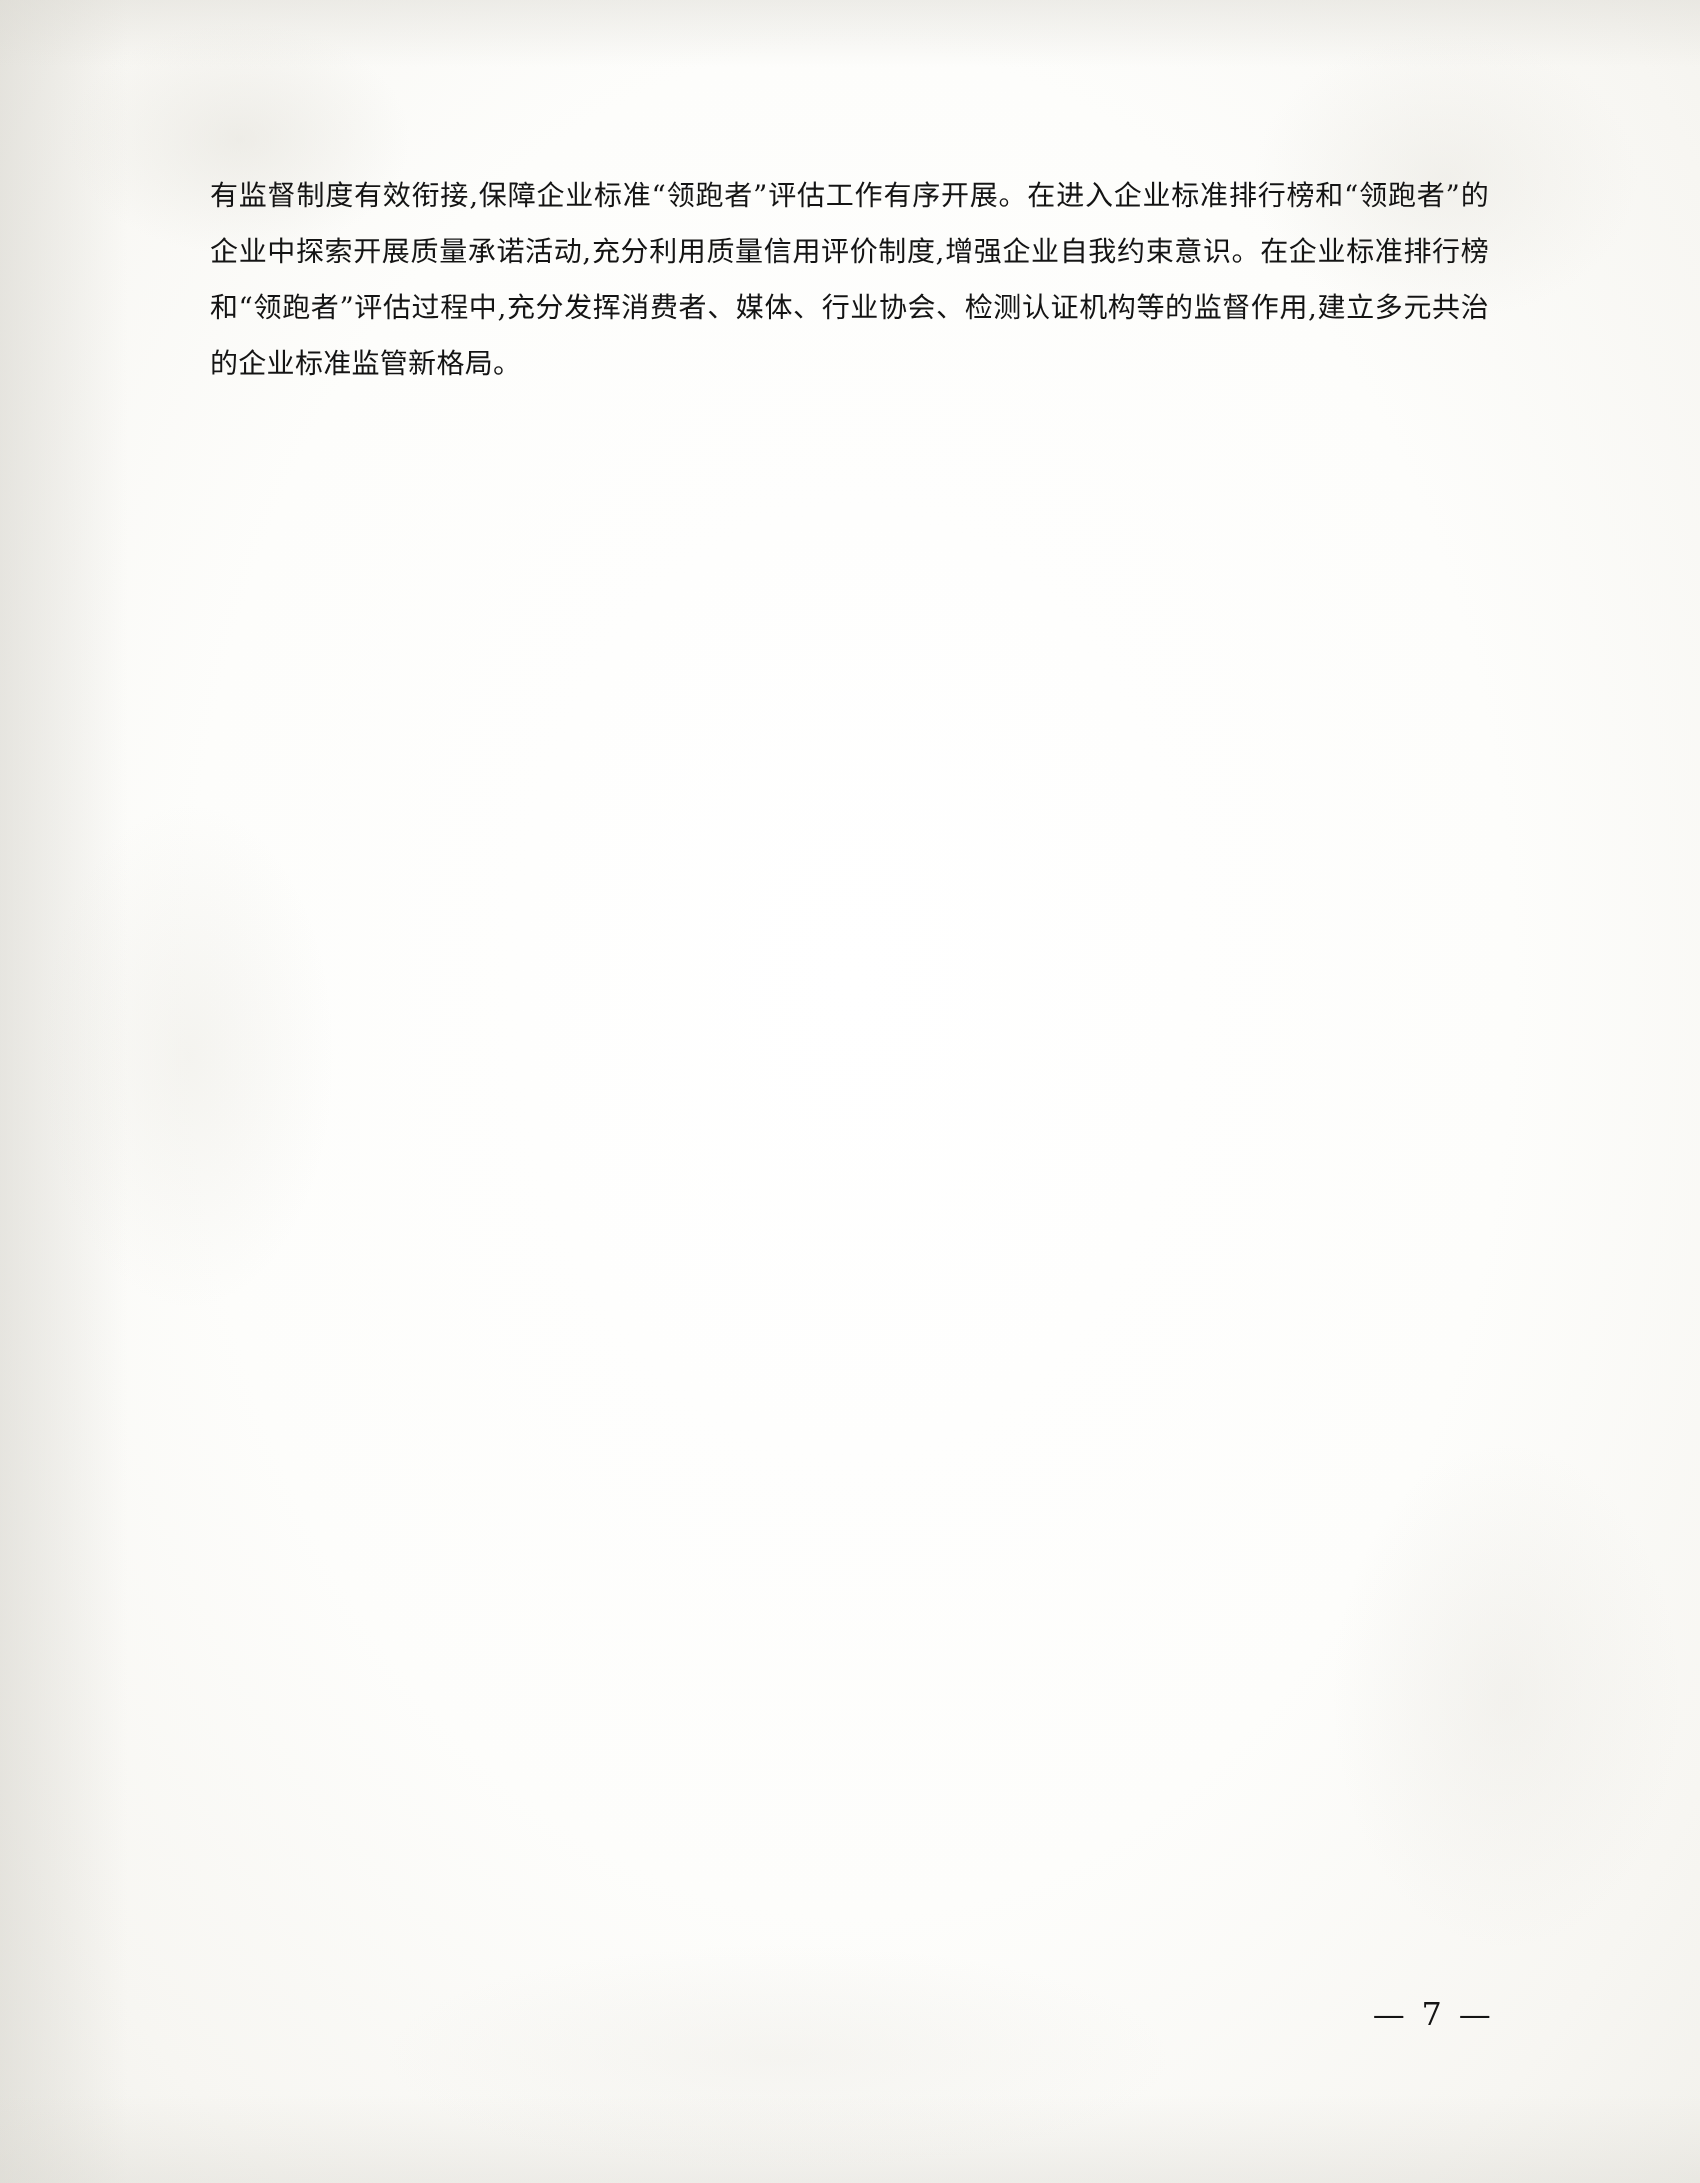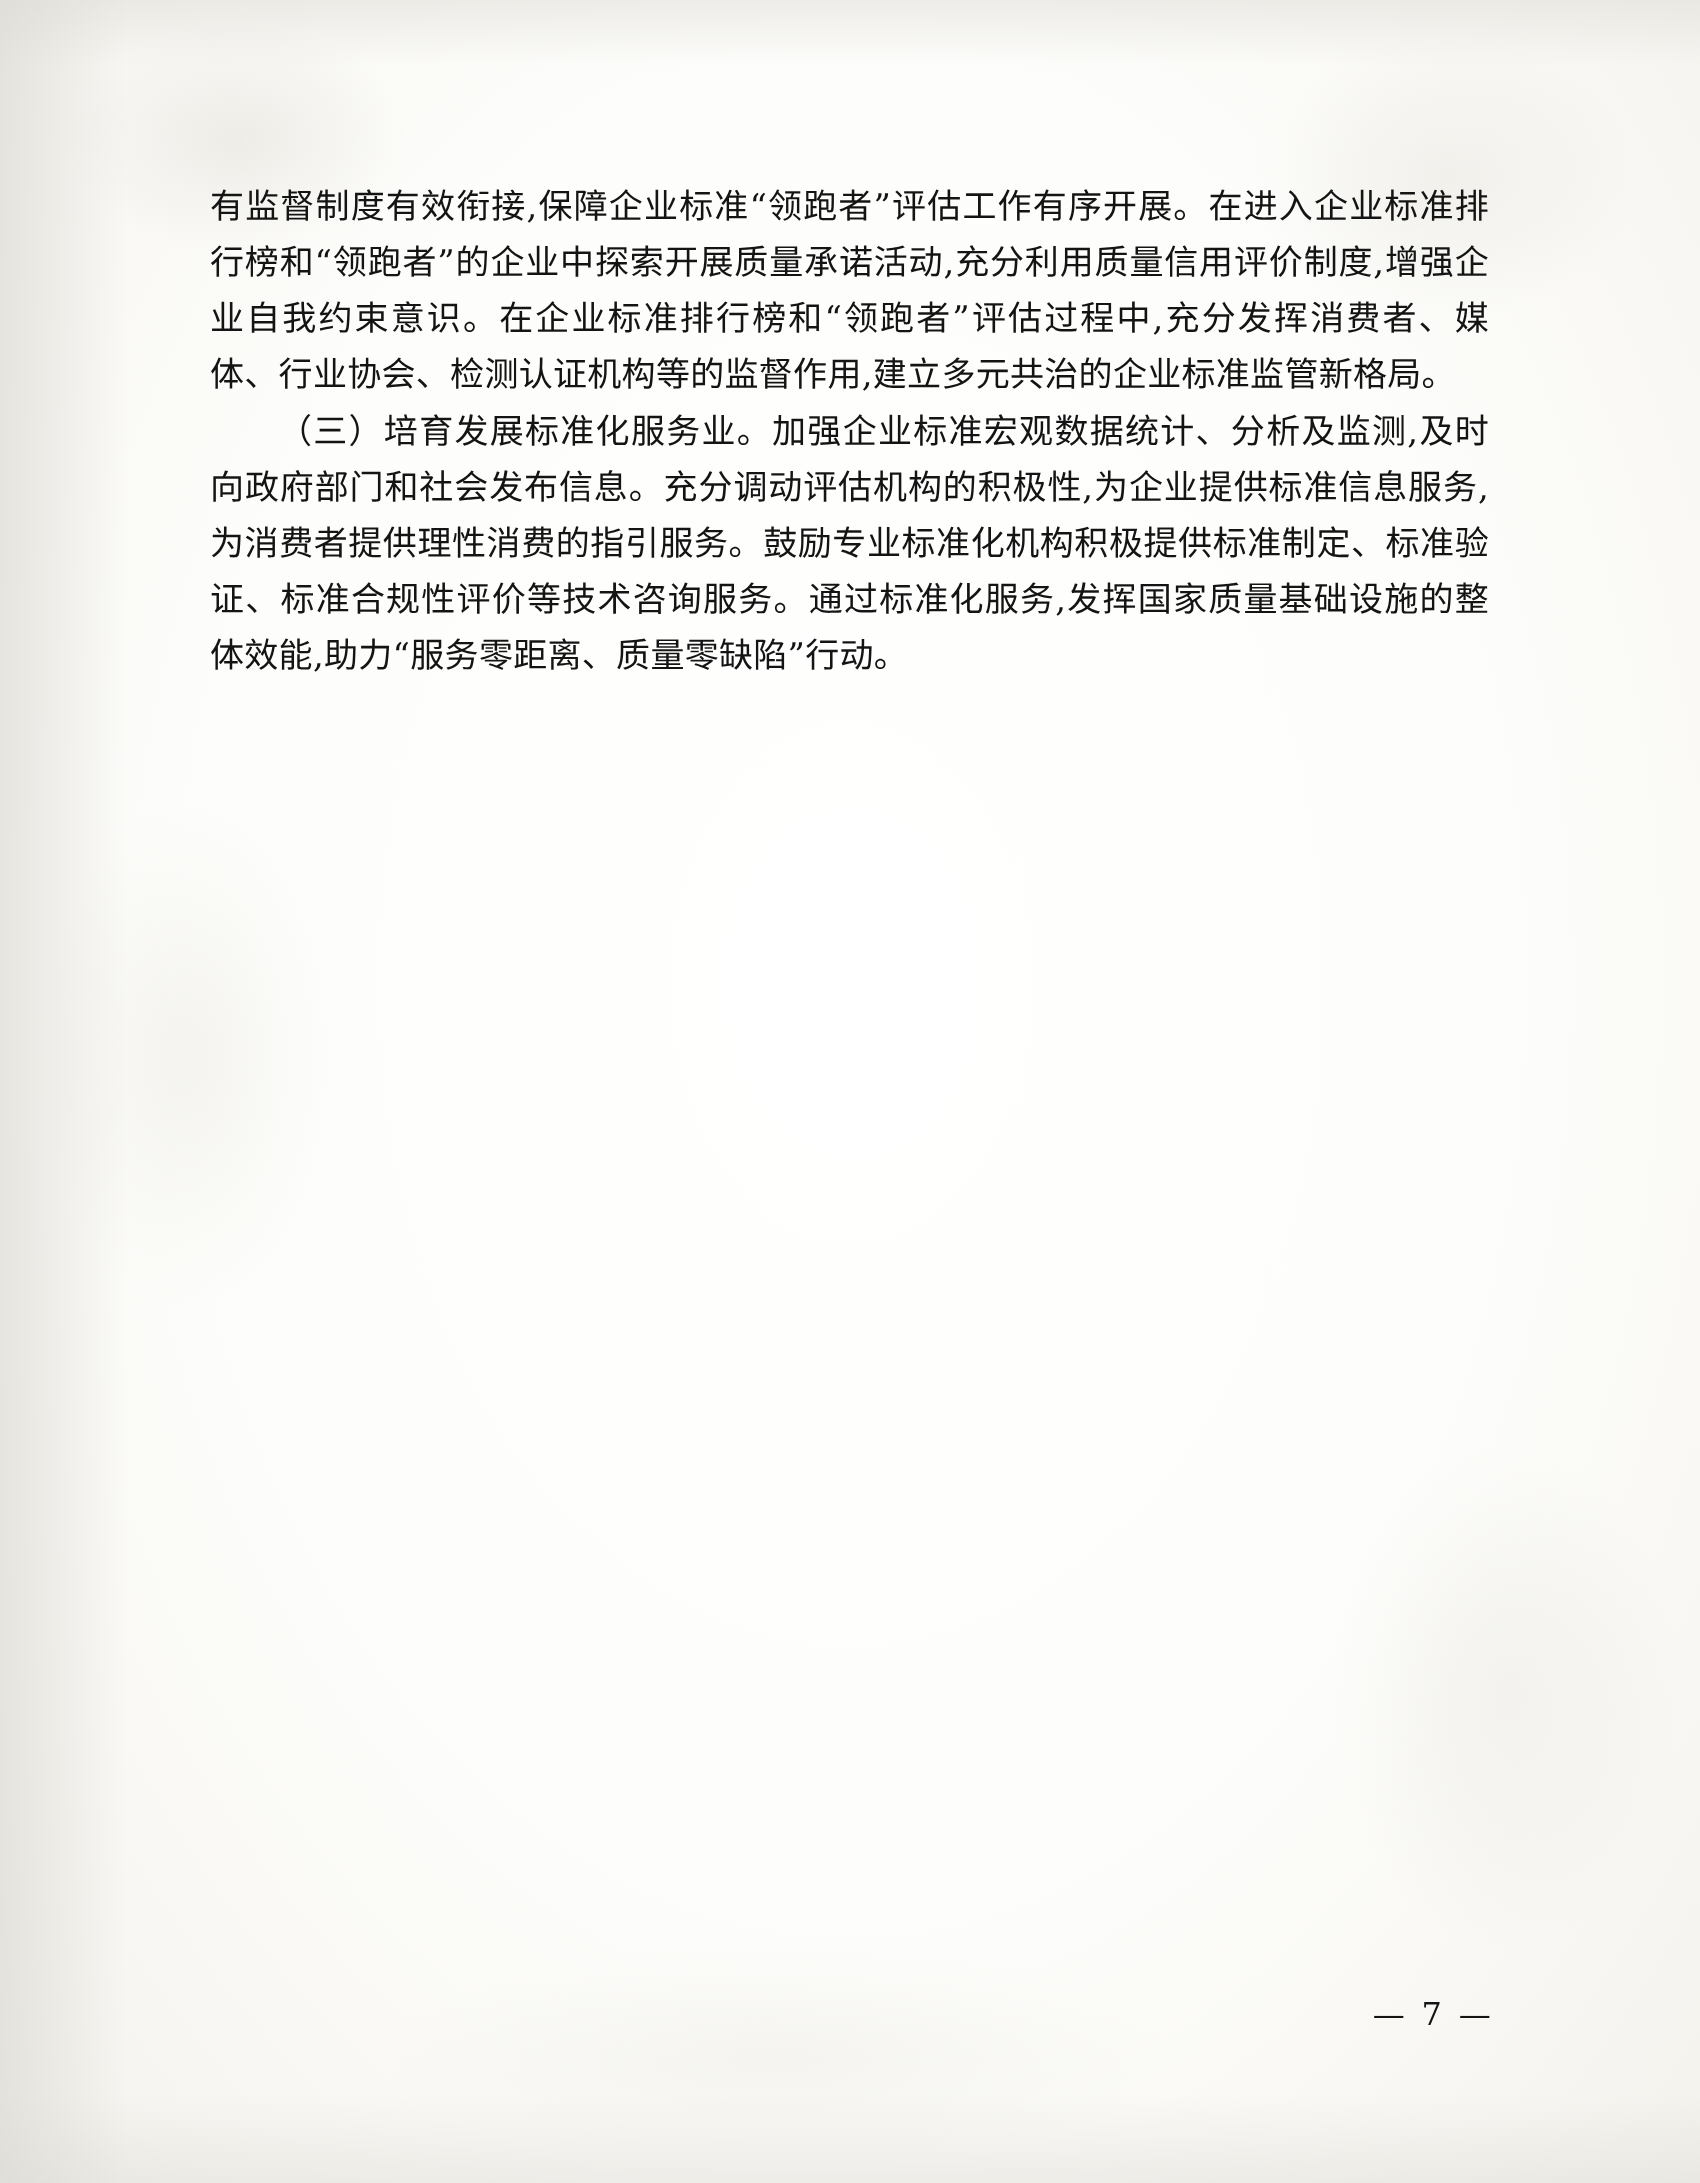--- a/index.html
+++ b/index.html
@@ -38,22 +38,22 @@
 
   
   .content {
     position: absolute;
     left: 210px;
     top: 167px;
     width: 1279px;
   }
 
   p.para {
-    margin: 12px 0 0 0;
-    font-size: 34px;
+    margin: 1px 0 0 0;
+    font-size: 28px;
     line-height: 56px;
     letter-spacing: 0.3px;
     color: #141414;
     text-align: justify;
     text-justify: inter-ideograph;
     font-family: "DejaVu Serif", "Liberation Serif", serif;
     font-weight: 400;
     text-rendering: geometricPrecision;
   }
   p.indent {
@@ -105,19 +105,18 @@
   <div class="blotch b3"></div>
   <div class="blotch b4"></div>
   <div class="blotch b5"></div>
 
   <div class="edge-shadow-left"></div>
   <div class="edge-shadow-top"></div>
   <div class="edge-shadow-bottom"></div>
 
   <div class="content">
     <p class="para">有监督制度有效衔接,保障企业标准“领跑者”评估工作有序开展。在进入企业标准排行榜和“领跑者”的企业中探索开展质量承诺活动,充分利用质量信用评价制度,增强企业自我约束意识。在企业标准排行榜和“领跑者”评估过程中,充分发挥消费者、媒体、行业协会、检测认证机构等的监督作用,建立多元共治的企业标准监管新格局。</p>
-    <p class="para indent gap">（三）培育发展标准化服务业。加强企业标准宏观数据统计、分析及监测,及时向政府部门和社会发布信息。充分调动评估机构的积极性,为企业提供标准信息服务,为消费者提供理性消费的指引服务。鼓励专业标准化机构积极提供标准制定、标准验证、标准合规性评价等技术咨询服务。通过标准化服务,发挥国家质量基础设施的整体效能,助力“服务零距离、质量零缺陷”行动。</p>
   </div>
 
   <div class="pagenum">— 7 —</div>
 
 </div>
 
 
 </body></html>

